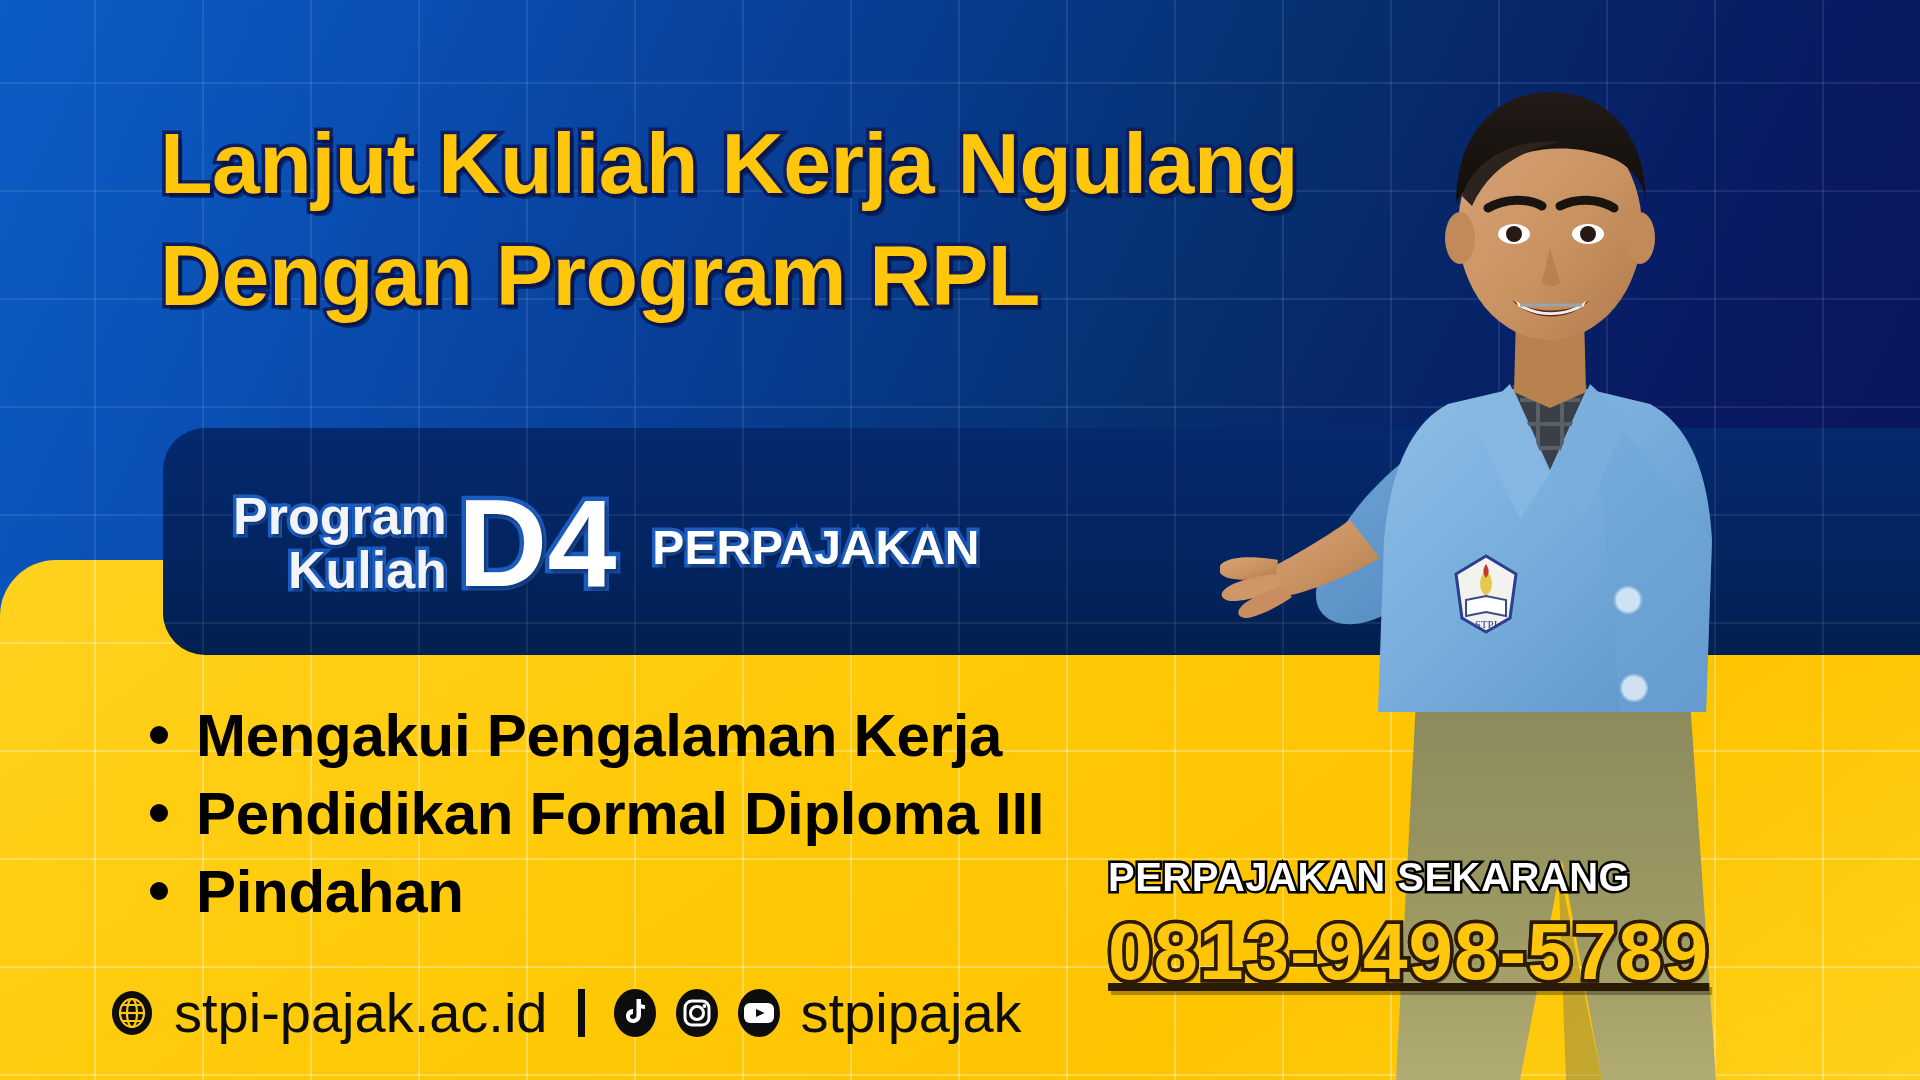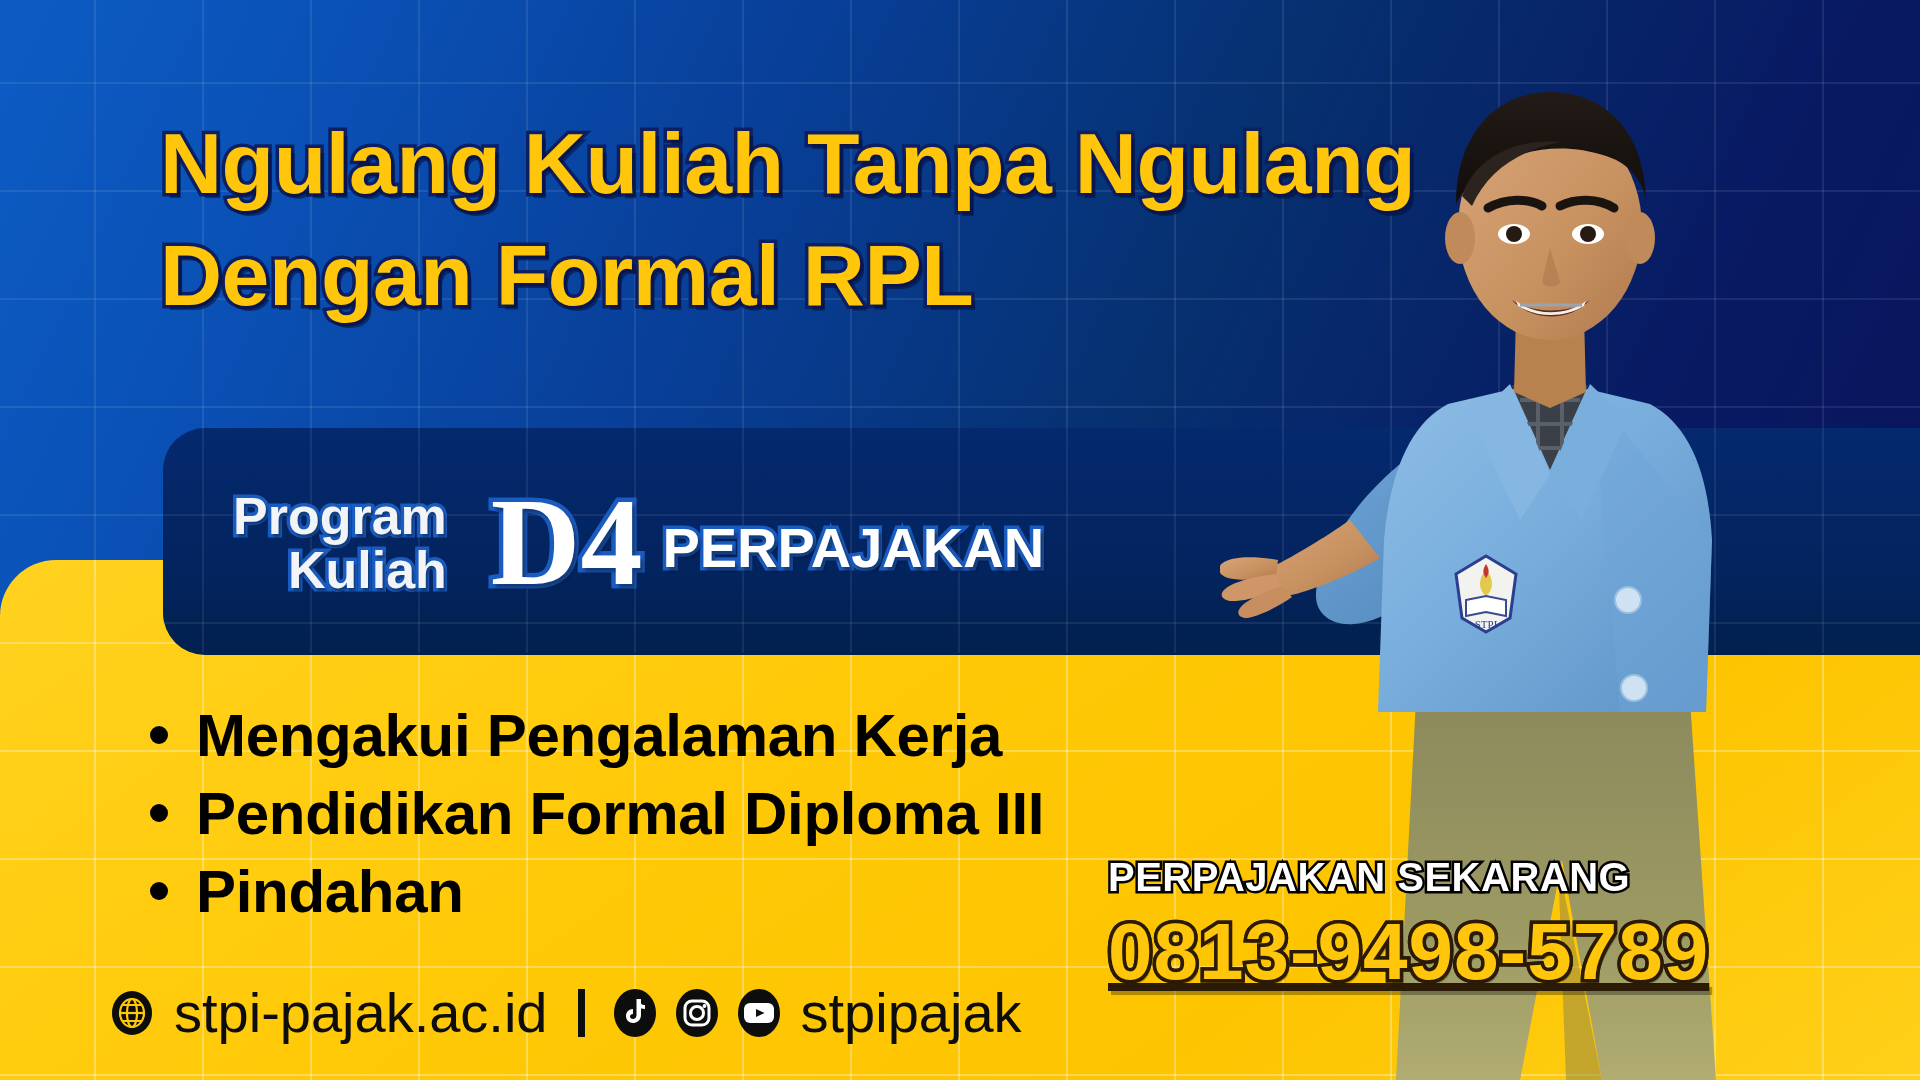--- a/index.html
+++ b/index.html
@@ -97,33 +97,32 @@
     font-weight:bold;
     color:#f2f4f8;
     -webkit-text-stroke:7px #1a5bbf;
     paint-order:stroke fill;
     text-shadow:2px 3px 2px rgba(0,0,0,.35);
   }
   .d4{
     font-size:124px;
     font-weight:bold;
     color:#ffffff;
-    margin-left:44px;
+    margin-left:11px;
     margin-top:4px;
     line-height:1;
     -webkit-text-stroke:9px #1a5bbf;
     paint-order:stroke fill;
     text-shadow:3px 4px 3px rgba(0,0,0,.35);
-    font-family:Liberation Serif, serif;
   }
   .perpajakan{
-    font-size:56px;
+    font-size:48px;
     font-weight:bold;
     color:#ffffff;
-    margin-left:20px;
+    margin-left:36px;
     margin-top:14px;
     letter-spacing:0px;
     -webkit-text-stroke:7px #1a5bbf;
     paint-order:stroke fill;
     text-shadow:3px 4px 3px rgba(0,0,0,.35);
   }
 
   
   .yellow-panel{
     position:absolute;
@@ -331,22 +330,22 @@
     <circle cx="368" cy="234" r="8" fill="#271A12"></circle>
 
     <path d="M330 248 L322 282 C326 288 336 288 340 282 Z" fill="#B07A4E" opacity=".65"></path>
 
     <path d="M292 300 C312 322 350 322 370 300 C350 314 312 314 292 300 Z" fill="#5E2C23"></path>
     <path d="M296 301 C316 316 346 316 366 301 L364 306 C344 318 318 318 298 306 Z" fill="#F3EFE6"></path>
     <path d="M300 305 L362 305" stroke="#9AA3AE" stroke-width="3"></path>
   </svg>
 
   <div class="headline">
-    <span class="line">Ngulang Kuliah Tanpa Ngulang</span>
-    <span class="line">Dengan Formal RPL</span>
+    <span class="line">Lanjut Kuliah Kerja Ngulang</span>
+    <span class="line">Dengan Program RPL</span>
   </div>
 
   <div class="prodi-panel">
     <div class="gridp"></div>
     <div class="prodi-inner">
       <div class="ps-stack">
         <span>Program</span>
         <span>Kuliah</span>
       </div>
       <span class="d4">D4</span>

